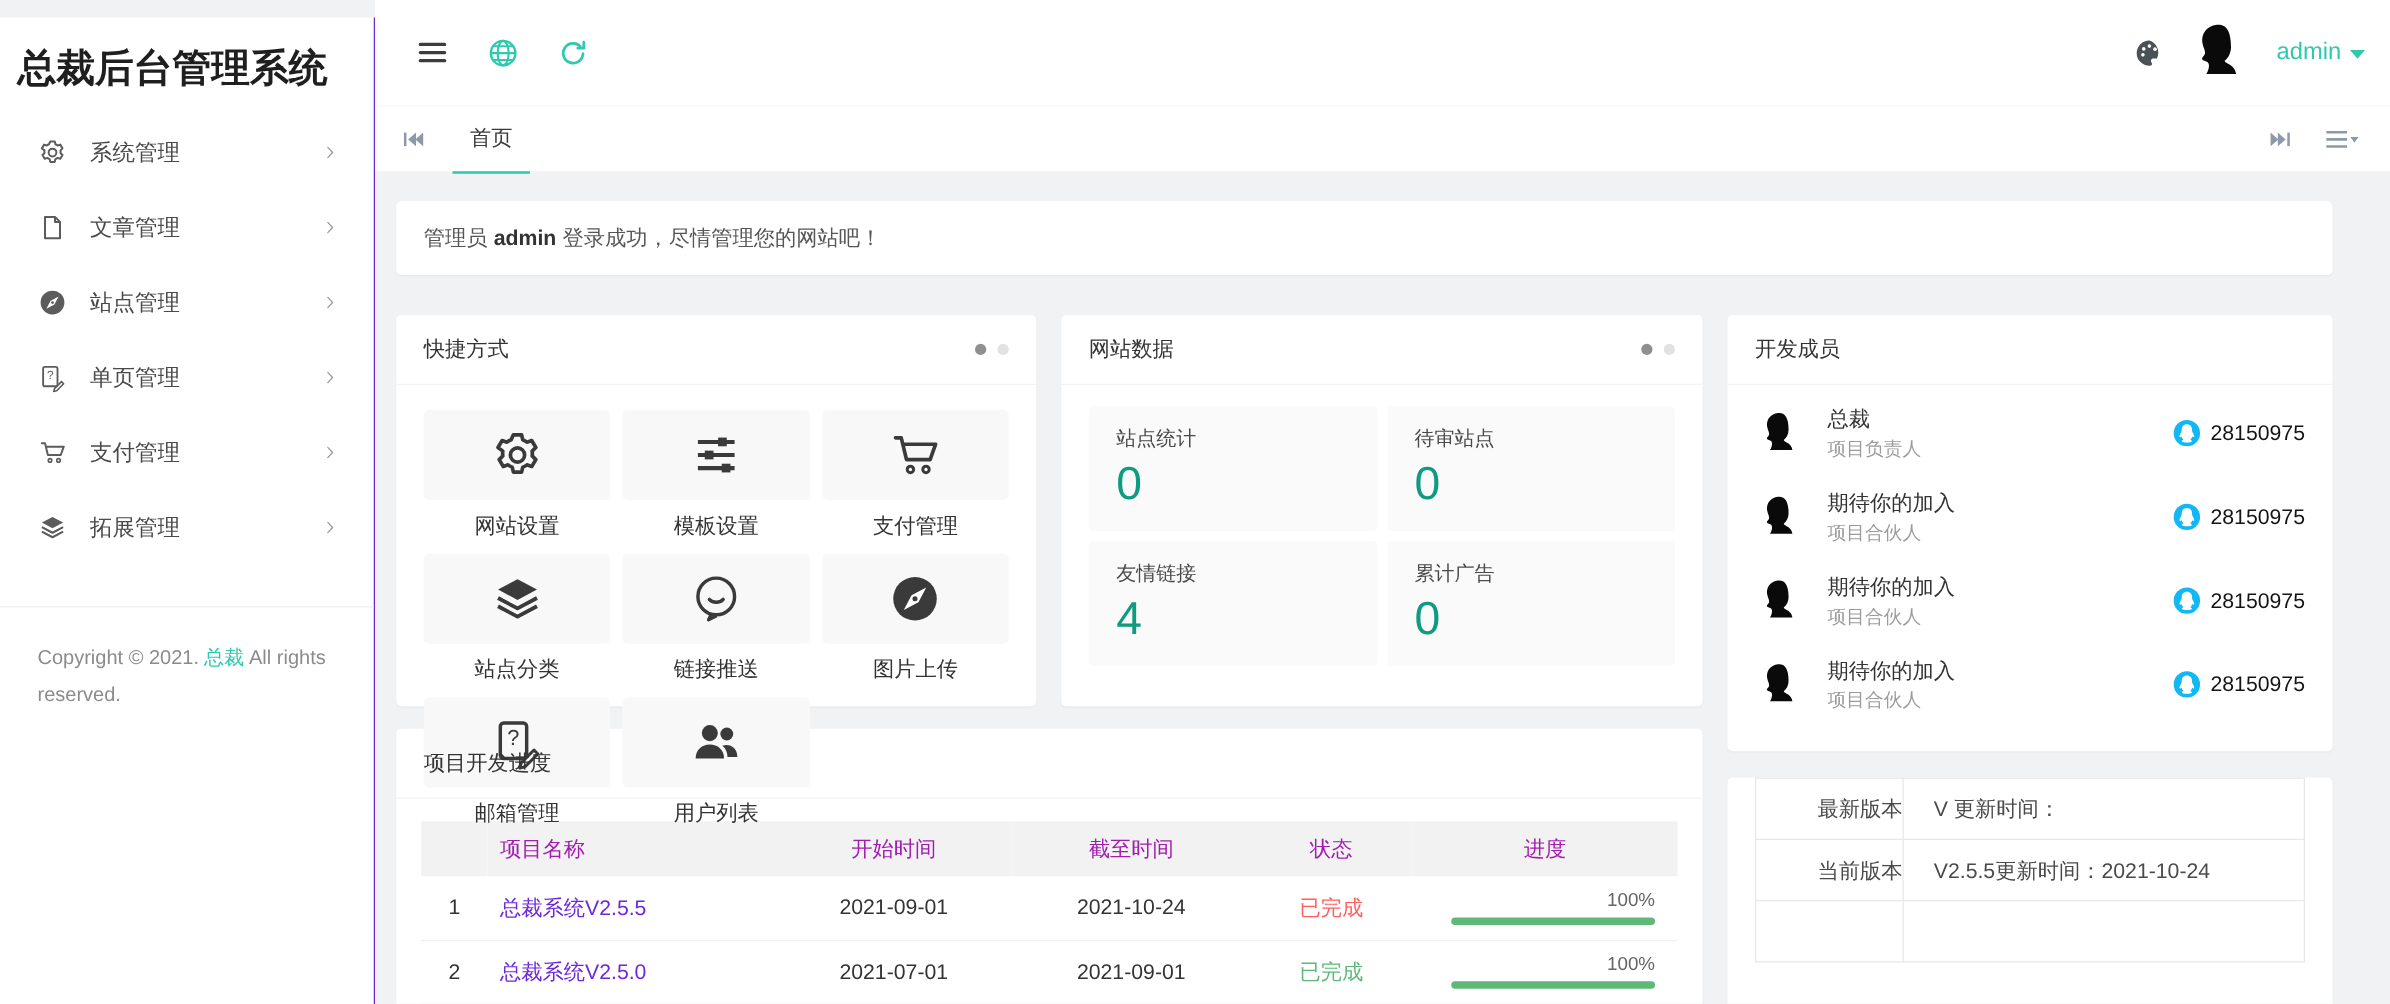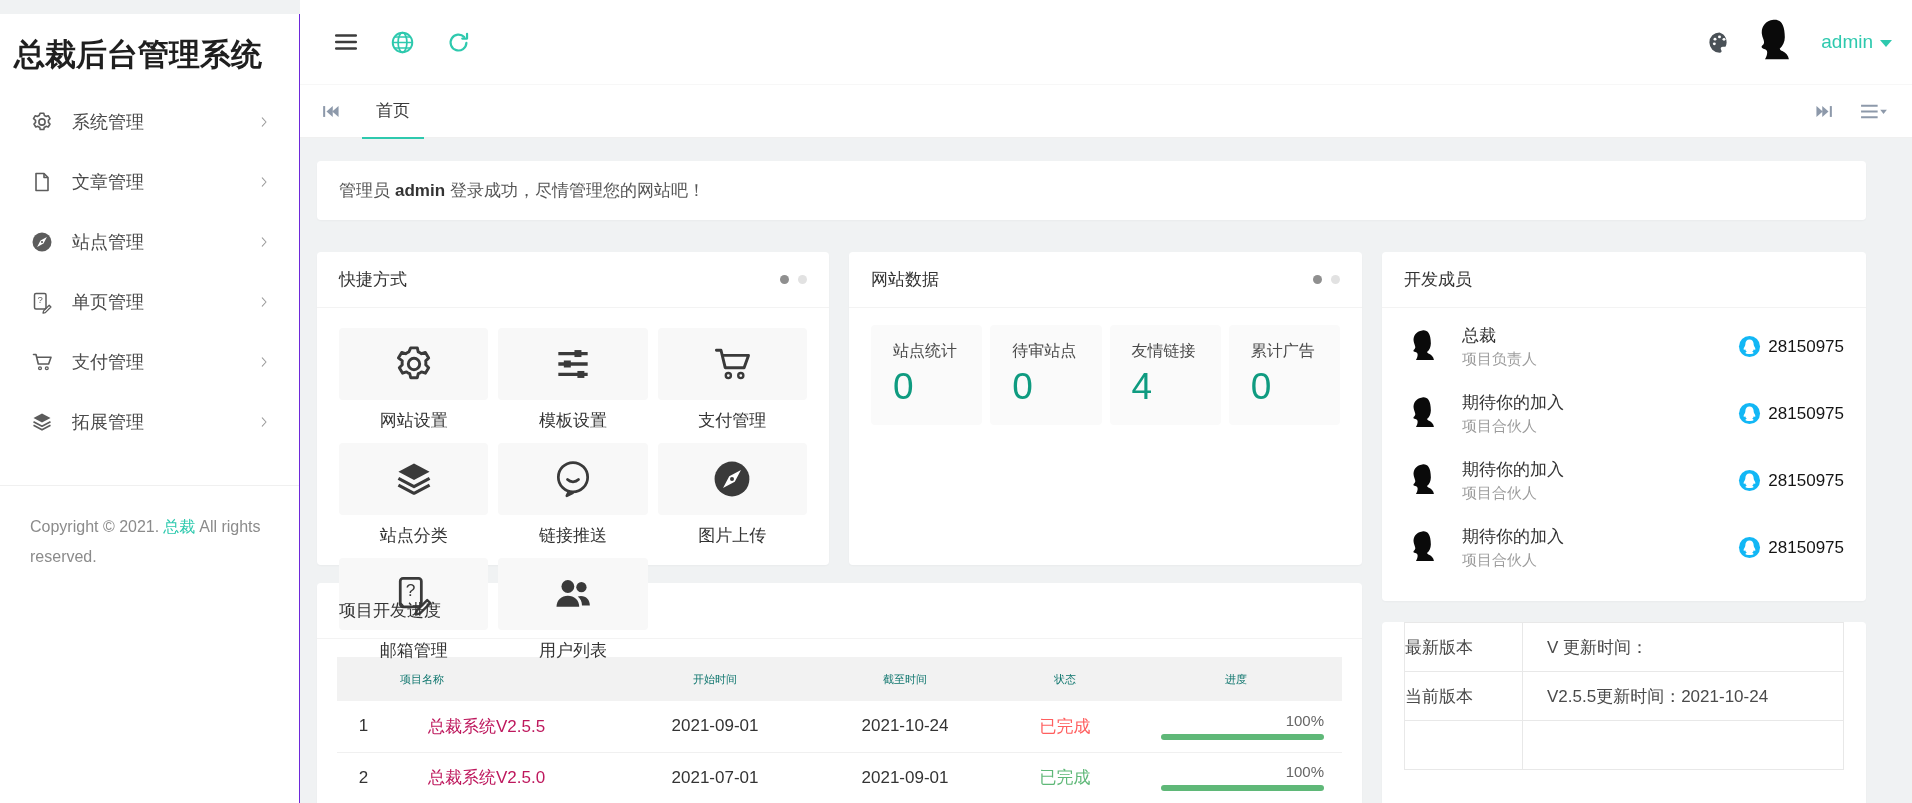--- a/index.html
+++ b/index.html
@@ -58,55 +58,55 @@
 
   
   .card-shortcuts { width:512px; height:313px; flex:none; }
   .sc-grid { display:grid; grid-template-columns:repeat(3,1fr); column-gap:10px; padding:20px 22px 0; }
   .shortcut { cursor:pointer; }
   .sc-tile { height:72px; background:#f8f8f8; border-radius:4px; display:flex; align-items:center; justify-content:center; color:#3a3a3a; }
   .sc-label { text-align:center; font-size:17px; color:#333; padding:9px 0 11px; }
 
   
   .card-sitedata { flex:1; height:313px; }
-  .sd-grid { display:grid; grid-template-columns:1fr 1fr 1fr 1fr; gap:8px; padding:17px 22px 0; }
+  .sd-grid { display:grid; grid-template-columns:1fr 1fr; gap:8px; padding:17px 22px 0; }
   .sd-tile { height:100px; background:#fafafa; border-radius:4px; padding:16px 22px; }
   .sd-label { font-size:16px; color:#4a4a4a; }
   .sd-value { font-size:37px; color:#0f9b80; margin-top:4px; }
 
   
   .card-members { height:349px; }
   .mb-list { padding:5px 22px 0; }
   .mb-row { height:67px; display:flex; align-items:center; }
   .mb-avatar { width:42px; height:42px; color:#0a0a0a; flex:none; }
   .mb-info { margin-left:16px; }
   .mb-name { font-size:17px; color:#333; }
   .mb-role { font-size:15px; color:#9c9c9c; margin-top:3px; }
   .mb-qq { margin-left:auto; display:flex; align-items:center; gap:7px; }
   .qq-num { font-size:17px; font-weight:400; color:#141414;text-align:center; }
 
   
   .card-progress { margin-top:18px; height:280px; }
   .pg-table { width:calc(100% - 40px); margin:18px 20px 0; border-collapse:collapse; table-layout:fixed; }
   .pg-table col.c-idx{width:53px} .pg-table col.c-name{width:230px} .pg-table col.c-date{width:190px}
   .pg-table col.c-status{width:130px} .pg-table col.c-pct{width:212px}
-  .pg-table thead th { background:#f2f2f2; height:44px; font-weight:400; font-size:11px; color:#0f766e; text-align:center; }
+  .pg-table thead th { background:#f2f2f2; height:44px; font-weight:400; font-size:17px; color:#a21caf; text-align:center; }
   .pg-table thead th.left { text-align:left; padding-left:10px; }
   .pg-table tbody td { height:51px; border-bottom:1px solid #f0f0f0; font-size:17px; color:#333; text-align:center; }
   .pg-table td.left { text-align:left; padding-left:10px; }
-  .proj-link { color:#be185d; text-decoration:none; cursor:pointer;margin-left:28px; }
+  .proj-link { color:#6d28d9; text-decoration:none; cursor:pointer; }
   .pct-cell { padding-right:18px; }
   .pct-label { text-align:right; font-size:15px; color:#666; line-height:1.1; }
   .pct-bar { height:6px; width:163px; border-radius:3px; background:#5FB878; margin-left:auto; margin-top:4px; }
 
   
   .card-version { margin-top:21px; height:220px; }
   .vs-table { width:calc(100% - 44px); margin:18px 22px 0; border-collapse:collapse; }
   .vs-table td { border:1px solid #e8e8e8; height:49px; font-size:17px; color:#4a4a4a; }
-  .vs-table td.k { width:118px; text-align:left; }
+  .vs-table td.k { width:118px; text-align:right; }
   .vs-table td.v { padding-left:24px; }
 </style>
 </head>
 <body>
 
 <svg width="0" height="0" style="position:absolute">
   <defs>
     <g id="i-gear">
         <path d="M10.2 3.2h3.6l.5 2.2a7 7 0 0 1 1.8 1l2.1-.7 1.8 3-1.6 1.6a7 7 0 0 1 0 2.1l1.6 1.6-1.8 3-2.1-.7a7 7 0 0 1-1.8 1l-.5 2.2h-3.6l-.5-2.2a7 7 0 0 1-1.8-1l-2.1.7-1.8-3 1.6-1.6a7 7 0 0 1 0-2.1L3.5 8.7l1.8-3 2.1.7a7 7 0 0 1 1.8-1z" fill="none" stroke="currentColor" stroke-width="1.6" stroke-linejoin="round"></path>
         <circle cx="12" cy="12" r="3.1" fill="none" stroke="currentColor" stroke-width="1.6"></circle>

